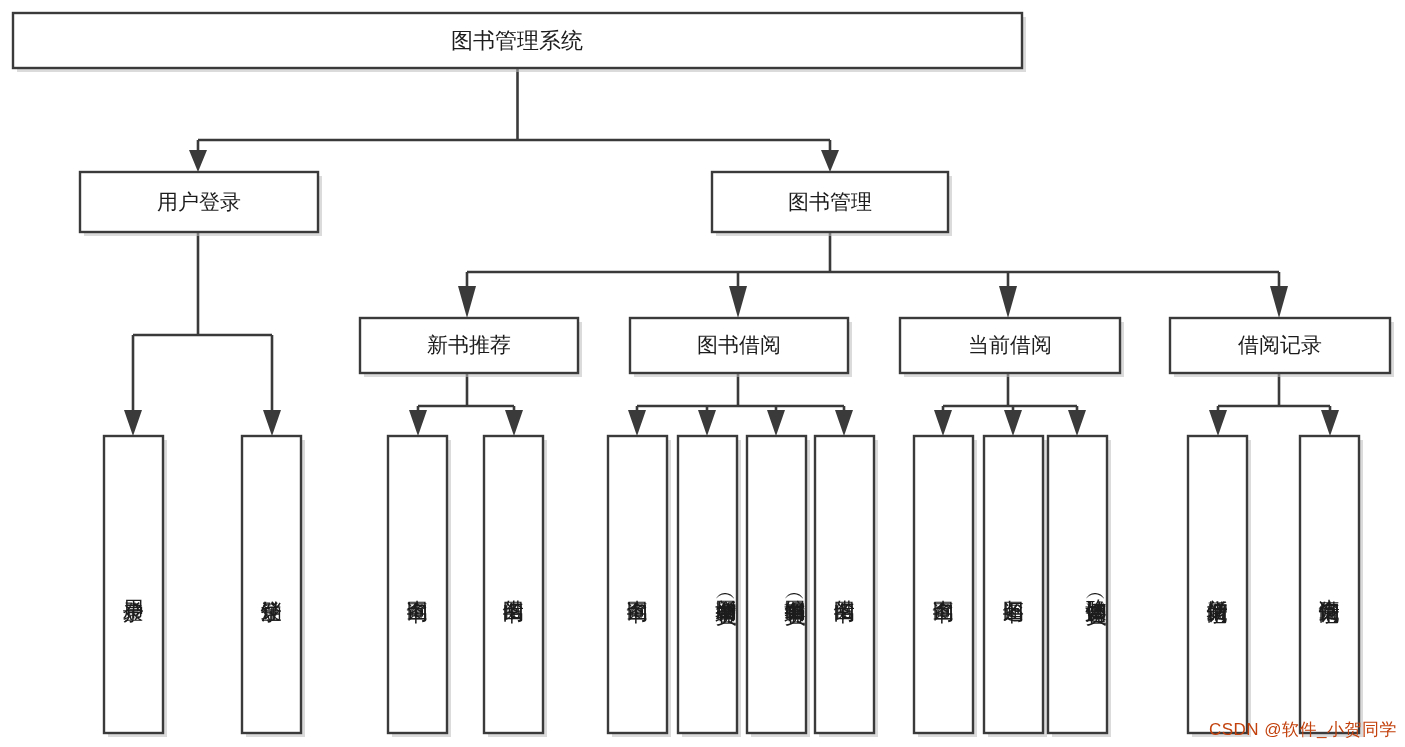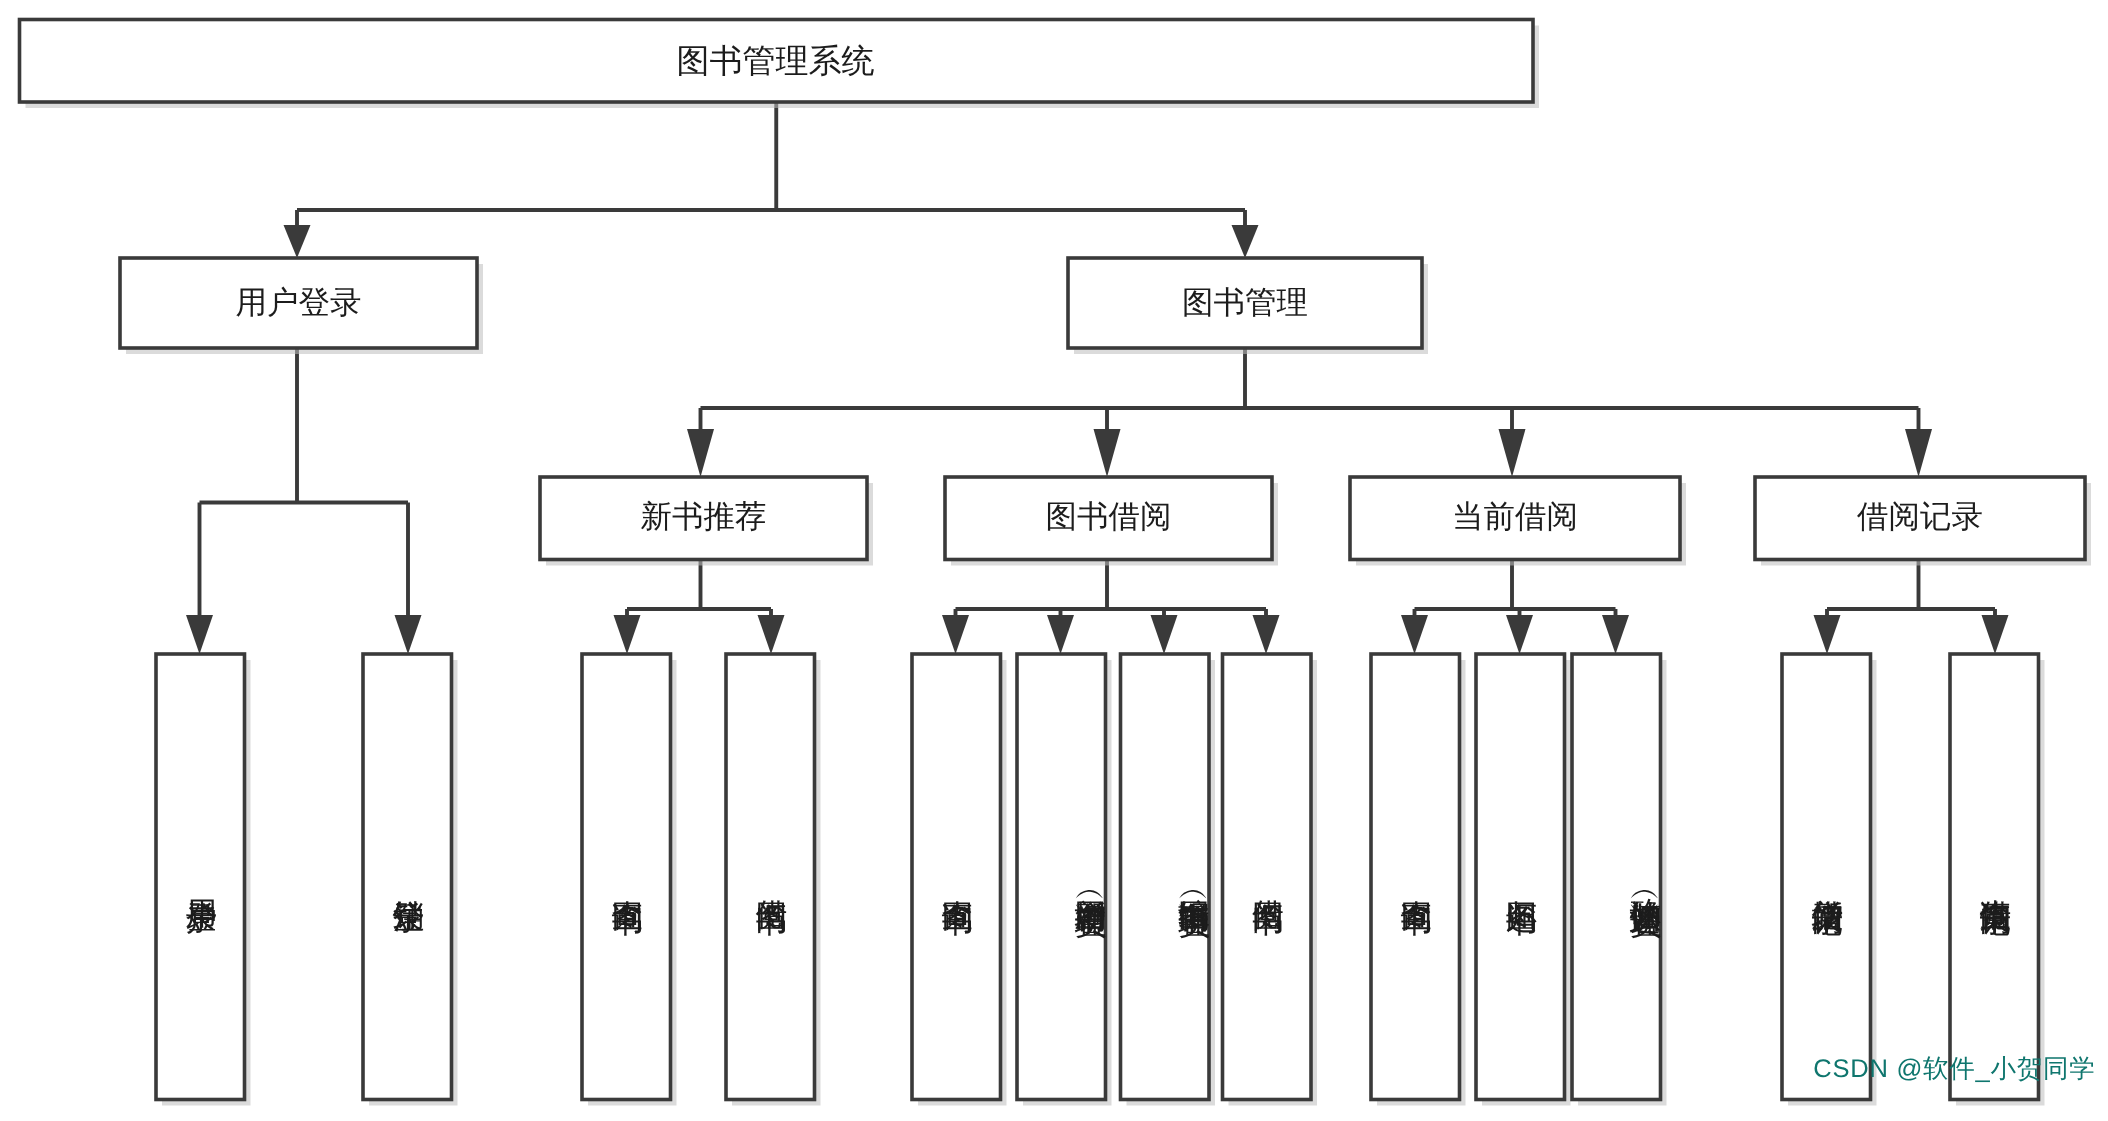--- a/index.html
+++ b/index.html
@@ -66,24 +66,24 @@
     display: flex;
     align-items: center;
     justify-content: center;
     letter-spacing: 1px;
     white-space: nowrap;
     pointer-events: none;
   }
   #watermark {
     position: absolute;
     right: 8px;
-    bottom: 23px;
+    bottom: 6px;
     font-family: "Liberation Sans", "DejaVu Sans", sans-serif;
     font-size: 17px;
-    color: #0f766e;
+    color: #c2410c;
     letter-spacing: 0.5px;
     user-select: none;
   }
 </style>
 </head>
 <body>
 
 <div id="diagram-root">
 
   <svg id="tree-svg" viewBox="0 0 1405 747">

